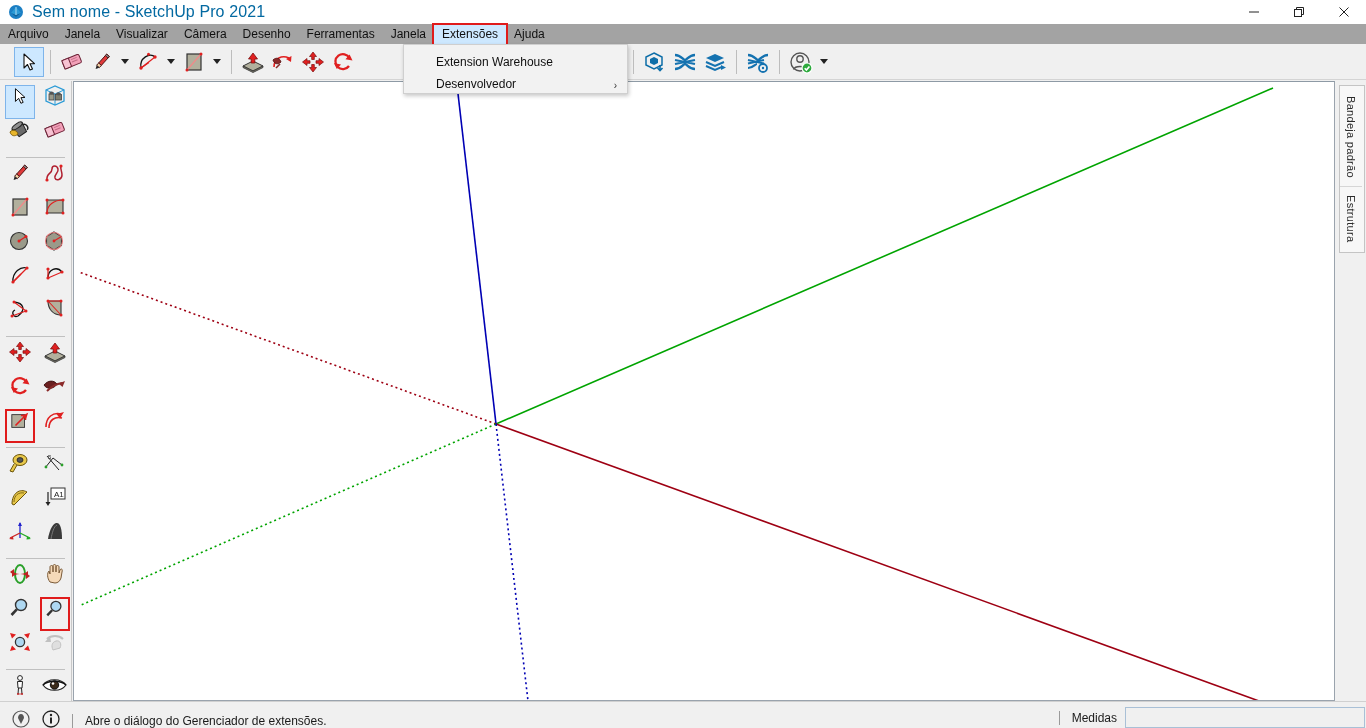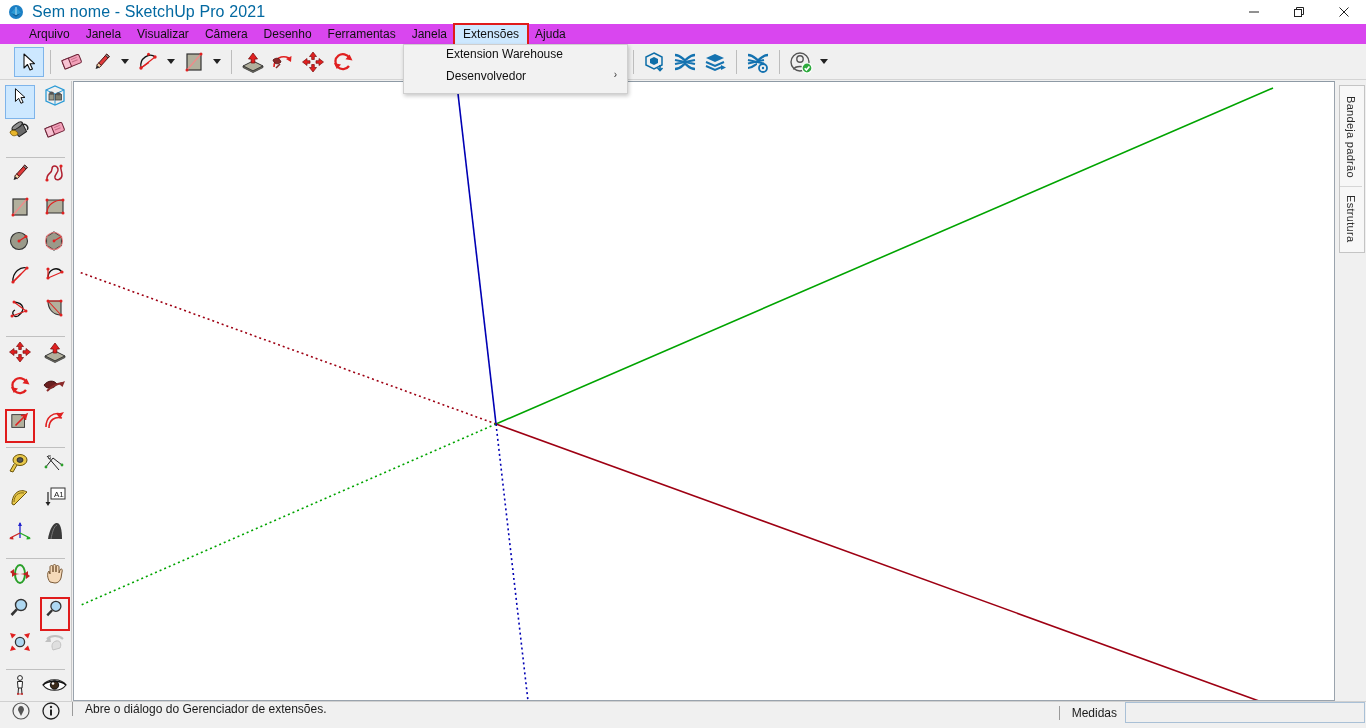--- a/index.html
+++ b/index.html
@@ -24,42 +24,42 @@
   .title-text { font-size: 16px; color: #0369a1; letter-spacing: 0.1px; }
   .win-controls { position: absolute; right: 0; top: 0; height: 24px; display: flex; }
   .win-btn {
     width: 45px; height: 24px; display: flex; align-items: center; justify-content: center;
     color: #222; font-size: 12px;
   }
 
   
   .menubar {
     position: absolute; left: 0; top: 24px; width: 1366px; height: 20px;
-    background: #d946ef; display: flex; align-items: center; padding-left: 21px;
+    background: #a3a3a3; display: flex; align-items: center; padding-left: 0;
   }
   .menu-item {
     font-size: 12px; color: #101010; padding: 2px 8px; height: 19px;
     display: flex; align-items: center; white-space: nowrap; position: relative;
   }
   .menu-item.active { background: #cde8ff; justify-content: center; }
   .menu-item.active::after {
     content: ""; position: absolute; left: -2px; top: -2px; right: -2px; bottom: -2px;
     border: 2px solid #e01b1b; pointer-events: none;
   }
 
   
   .dropdown {
     position: absolute; left: 403px; top: 44px; width: 225px;
     background: #f2f2f2; border: 1px solid #cfcfcf;
     box-shadow: 1px 2px 4px rgba(0,0,0,0.22); z-index: 50;
     padding: 2px 0;
   }
   .dd-item {
-    height: 22px; display: flex; align-items: flex-start; font-size: 12px;
-    color: #101010; padding-left: 42px; padding-right: 10px; position: relative;
+    height: 22px; display: flex; align-items: flex-end; font-size: 12px;
+    color: #101010; padding-left: 32px; padding-right: 10px; position: relative;
   }
   .dd-item.selected { background: #8fcaf0; }
   .dd-item.selected::after {
     content: ""; position: absolute; left: -1px; top: -2px; right: -1px; bottom: -2px;
     border: 2px solid #e01b1b; pointer-events: none;
   }
   .dd-arrow { position: absolute; right: 10px; font-size: 10px; color: #333; }
 
   
   .toolbar-top {
@@ -121,21 +121,21 @@
     font-size: 11px; color: #2b2b2b; padding: 8px 5px;
     display: flex; align-items: center; justify-content: center;
     white-space: nowrap; letter-spacing: 0.3px;
   }
   .rp-tab + .rp-tab { border-top: 1px solid #d6d6d6; }
 
   
   .statusbar {
     position: absolute; left: 0; bottom: 0; width: 1366px; height: 27px;
     background: #f0f0f0; border-top: 1px solid #d0d0d0;
-    display: flex; align-items: flex-start;
+    display: flex; align-items: flex-end;
   }
   .sb-icon {
     width: 18px; height: 18px; margin-left: 12px; flex: 0 0 auto;
   }
   .sb-divider { width: 1px; height: 14px; background: #9a9a9a; margin: 0 12px; flex: 0 0 auto; }
   .sb-text { font-size: 12px; color: #1a1a1a; }
   .sb-right { margin-left: auto; display: flex; align-items: center; padding-right: 1px; }
   .sb-label { font-size: 12px; color: #1a1a1a; margin-right: 8px; }
   .sb-input {
     width: 240px; height: 21px; background: #f0f0f0;

